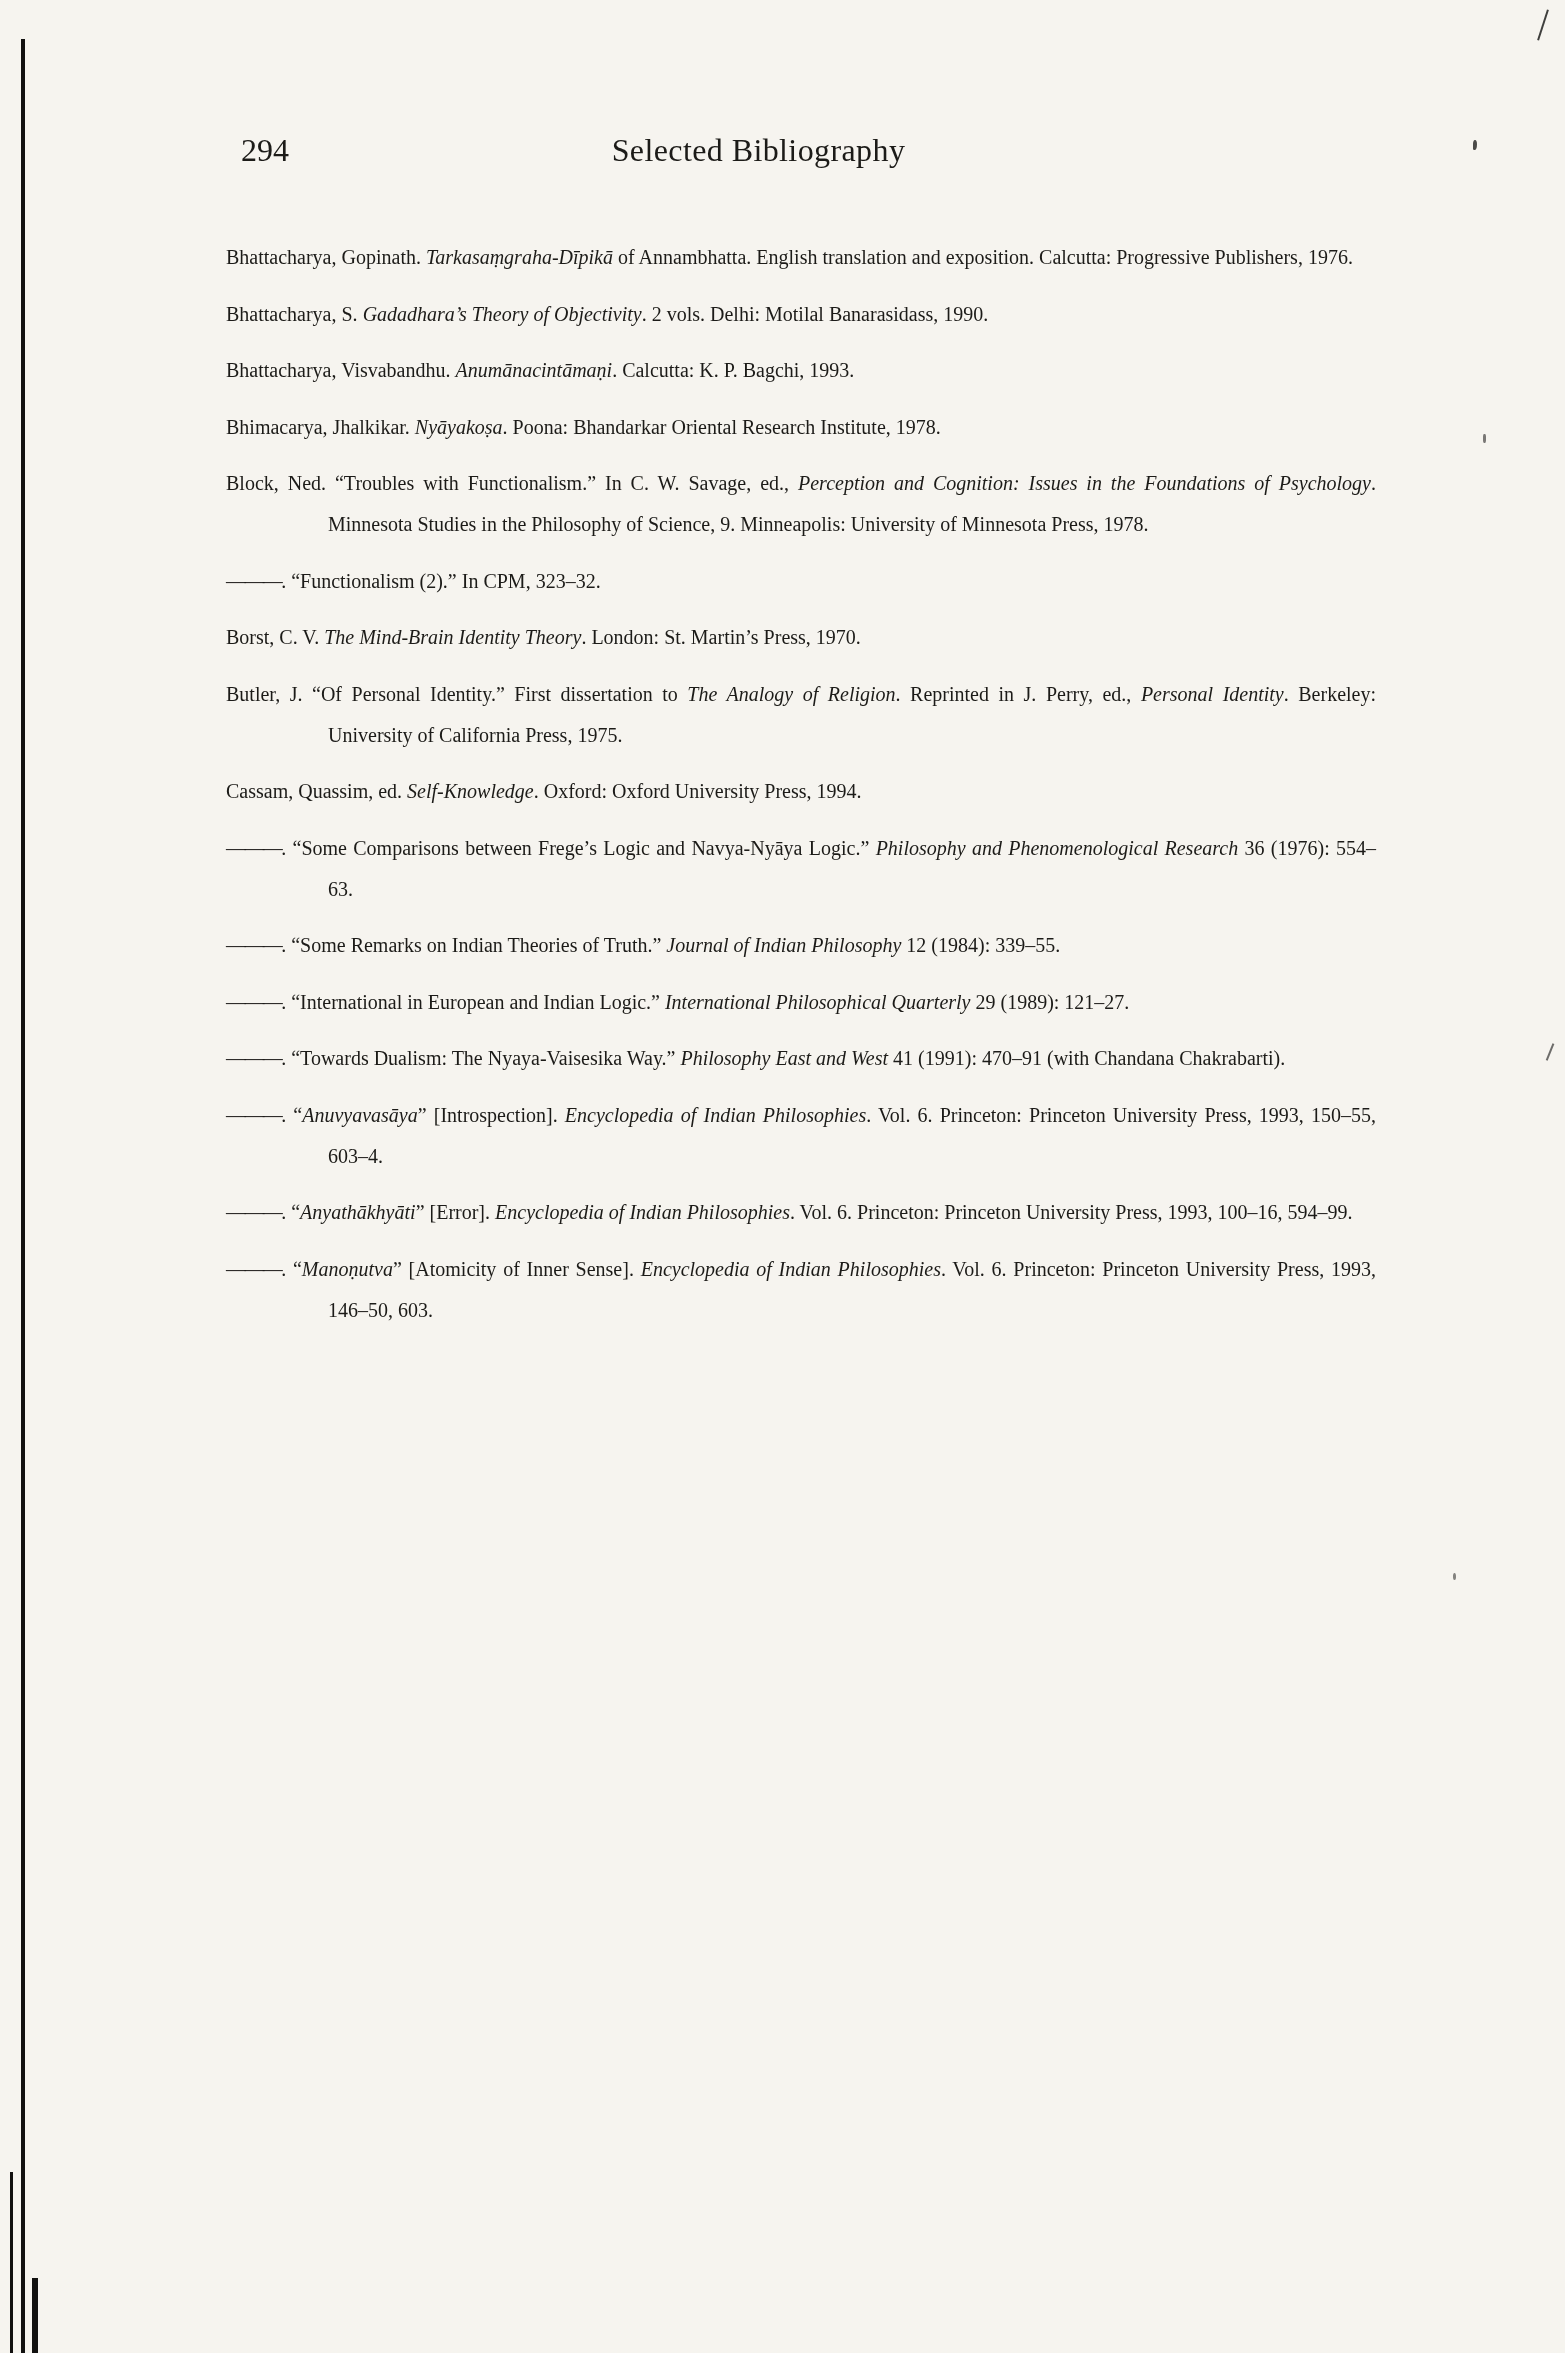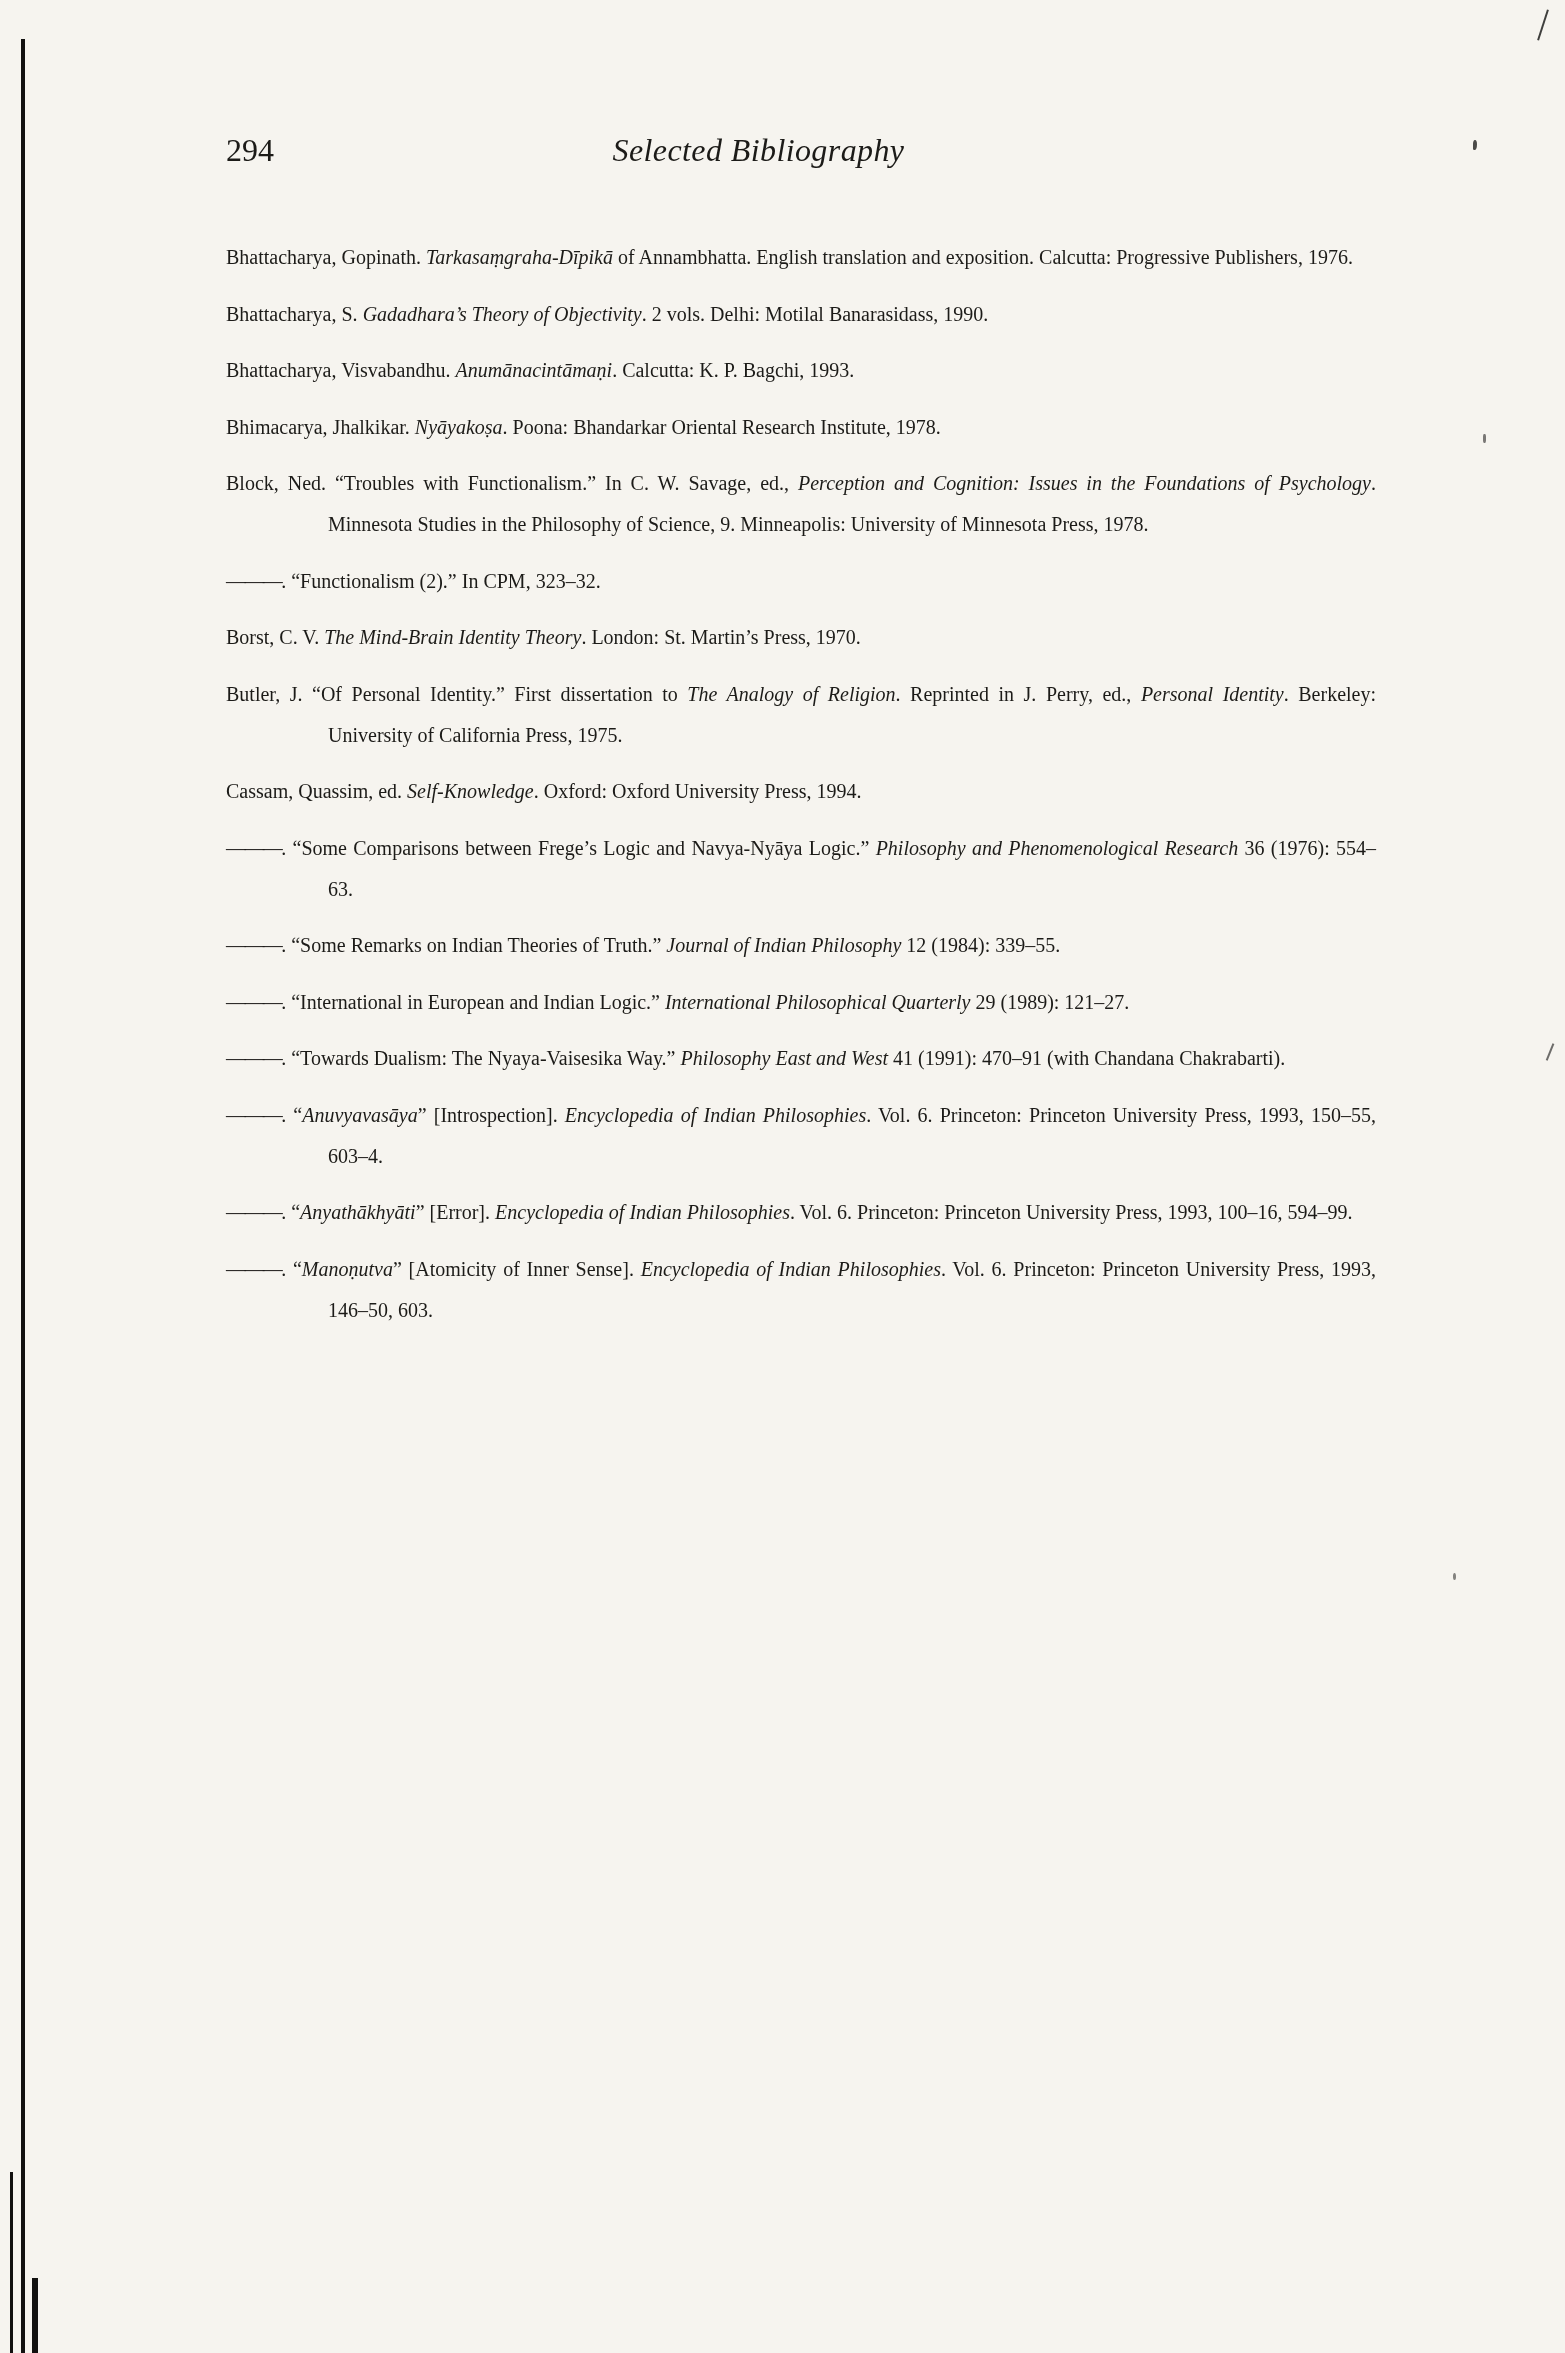--- a/index.html
+++ b/index.html
@@ -34,27 +34,26 @@
 
   
   .header-row{
     position:relative;
     height:42px;
     font-size:32px;
     line-height:41px;
   }
   .page-number{
     position:absolute;
-    left:0;
+    left:15px;
     top:0;
   }
   .running-head{
     display:block;
     text-align:center;
-    font-style:italic;
     letter-spacing:0.4px;
     
     padding-right:85px;
   }
 
   
   .entries{
     margin-top:65px;
     font-size:20px;
     line-height:41px;

